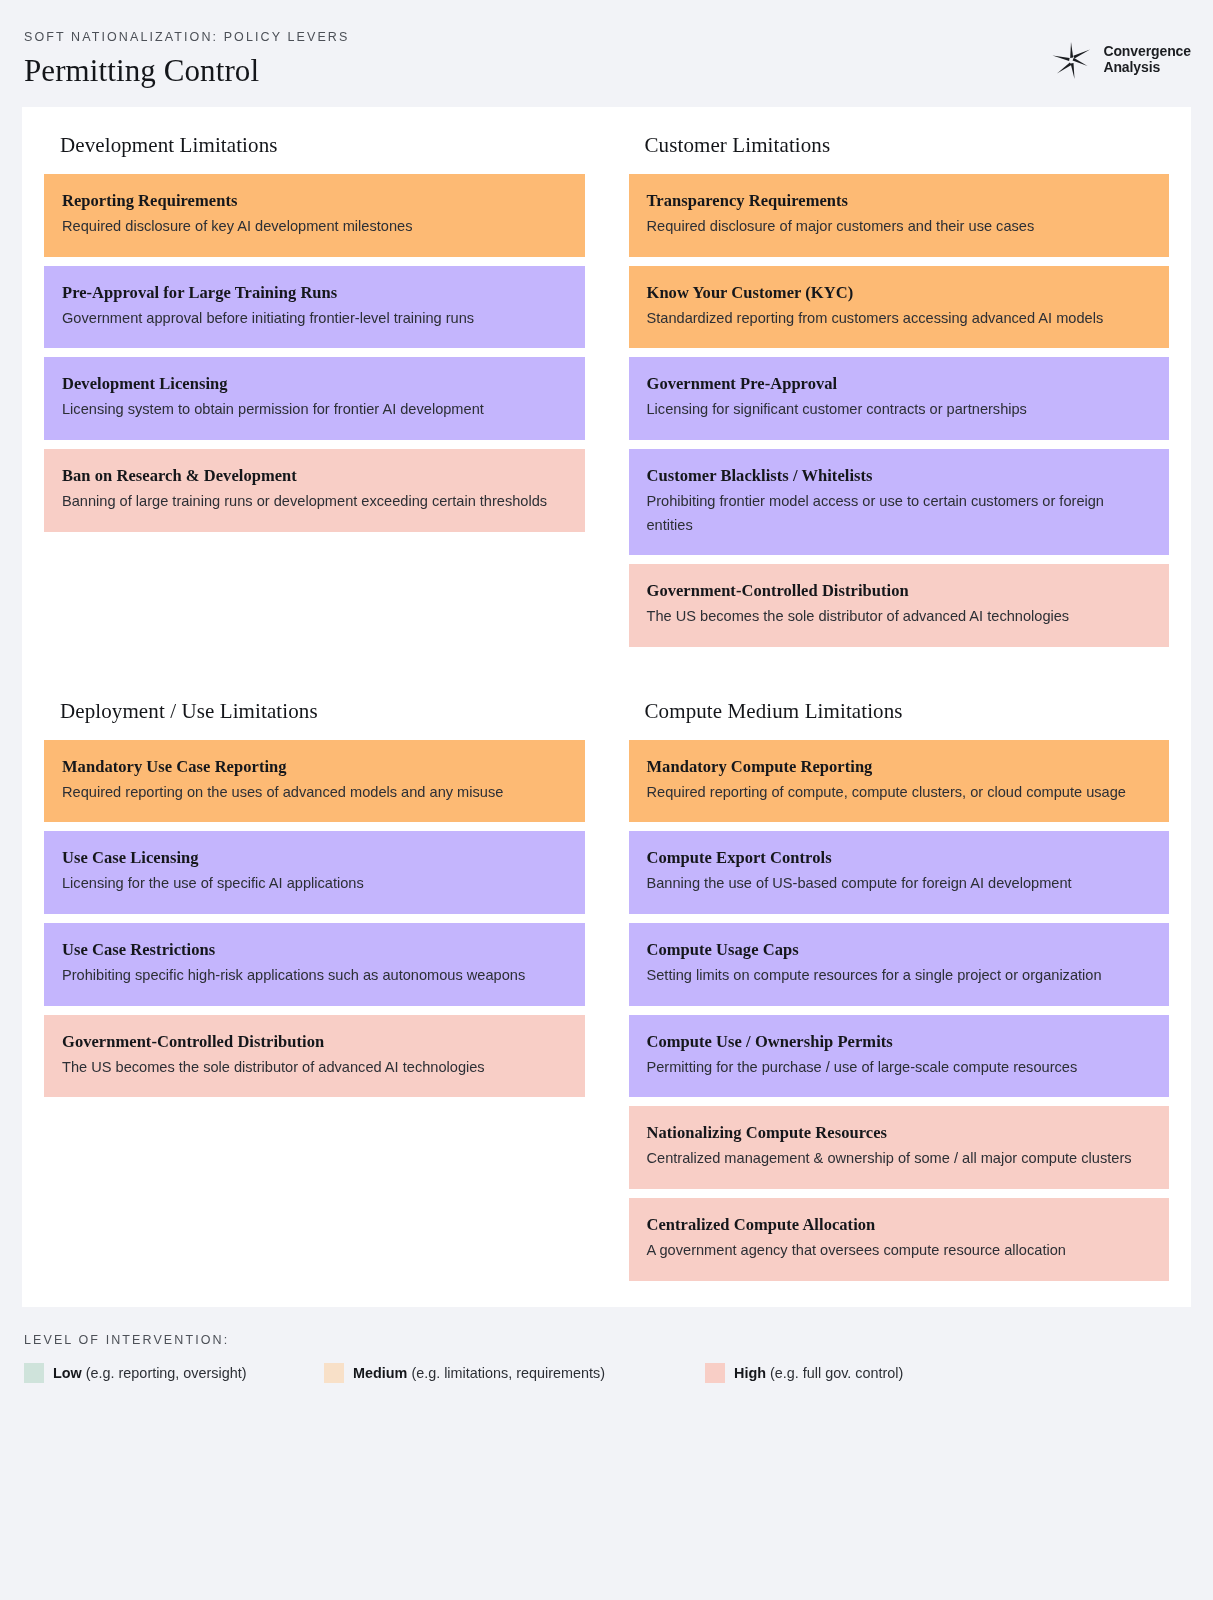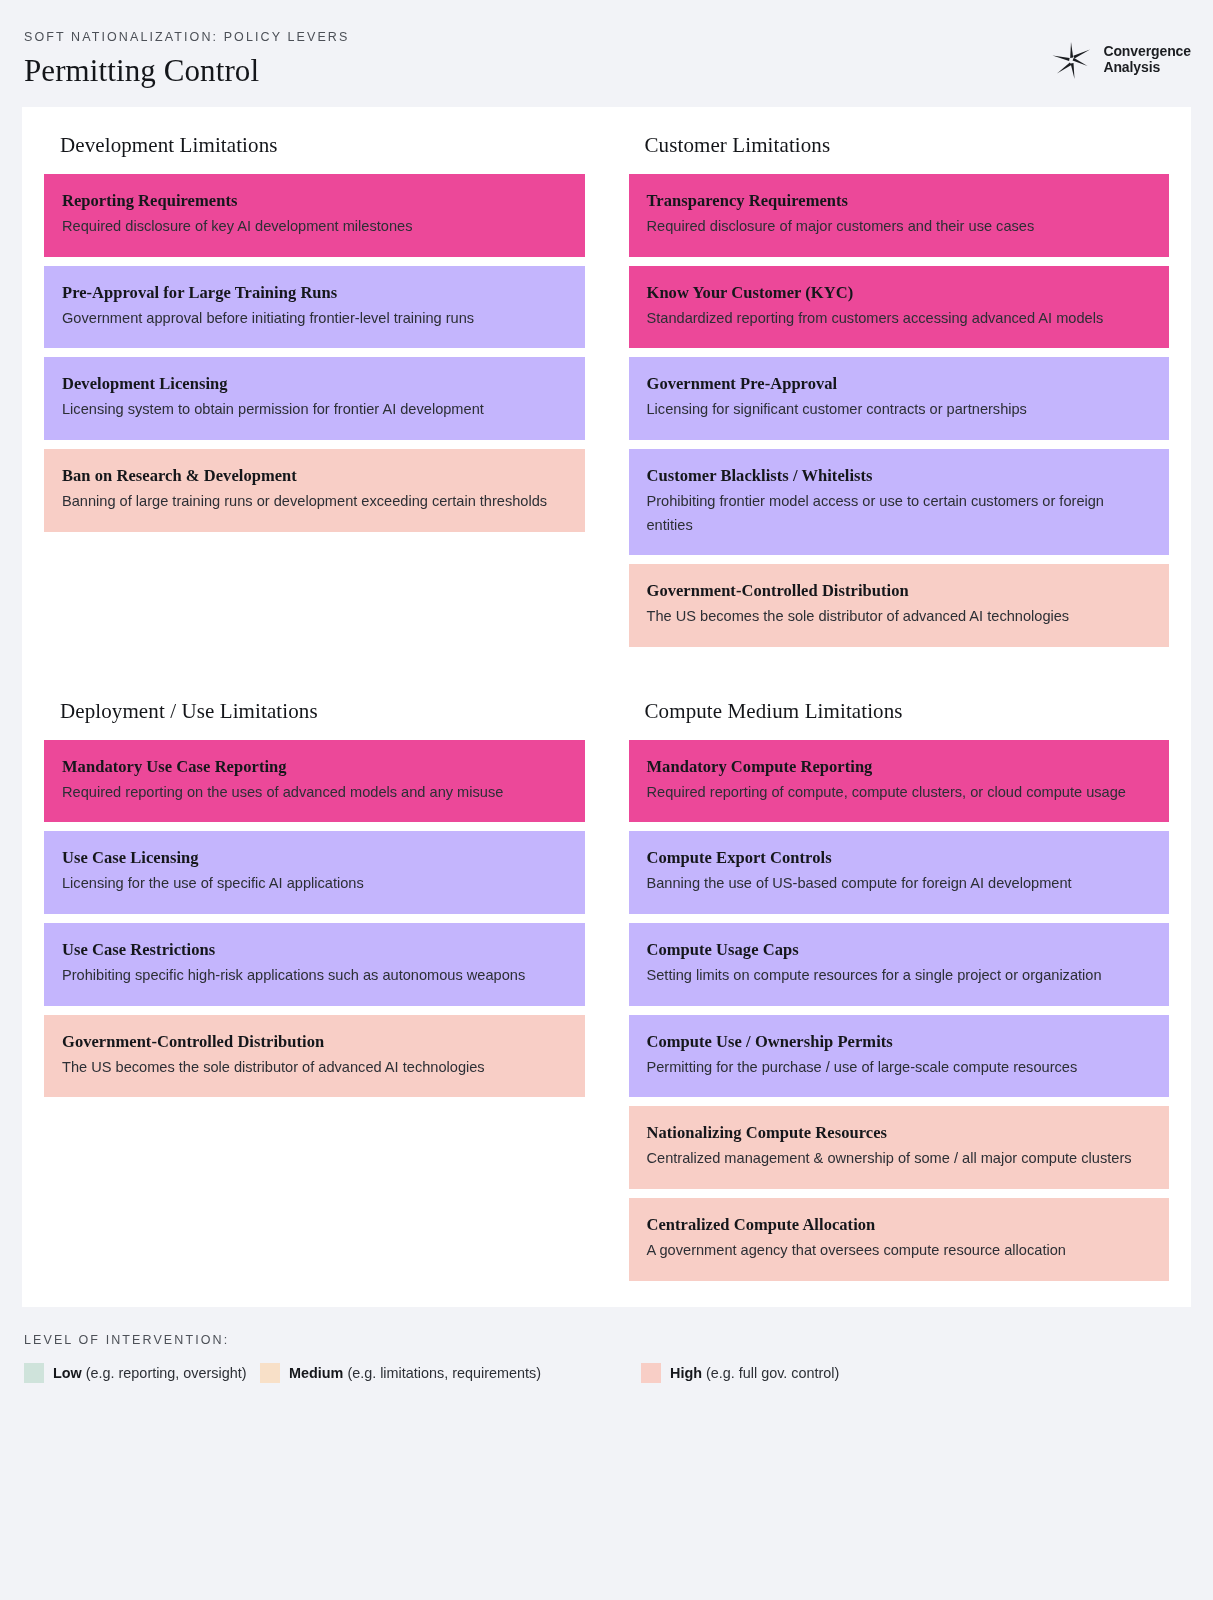--- a/index.html
+++ b/index.html
@@ -78,21 +78,21 @@
     color: #14161a;
     padding: 4px 0 16px 16px;
     letter-spacing: 0.1px;
   }
 
   .cards { display: flex; flex-direction: column; gap: 9px; }
 
   .card {
     padding: 17px 18px 18px 18px;
   }
-  .card.low    { background: #ec4899; }
+  .card.low    { background: #fdba74; }
   .card.medium { background: #c4b5fd; }
   .card.high   { background: #f8cec6; }
 
   .card-title {
     font-family: "Liberation Serif", serif;
     font-size: 16.5px;
     font-weight: bold;
     color: #15171b;
     letter-spacing: 0.05px;
     margin-bottom: 4px;
@@ -127,21 +127,21 @@
     align-items: center;
     gap: 0;
   }
   .legend-item {
     display: flex;
     align-items: center;
     gap: 9px;
     font-size: 14.4px;
     color: #2c2f35;
   }
-  .legend-item:nth-child(1) { width: 236px; }
+  .legend-item:nth-child(1) { width: 300px; }
   .legend-item:nth-child(2) { width: 381px; }
   .legend-swatch {
     width: 20px; height: 20px; flex: none; display: block;
   }
   .legend-swatch.low    { background: #cfe3db; }
   .legend-swatch.medium { background: #f8e0c8; }
   .legend-swatch.high   { background: #f8cec6; }
   .legend-name { font-weight: bold; color: #15171b; }
   .legend-desc { color: #2c2f35; }
 </style>

